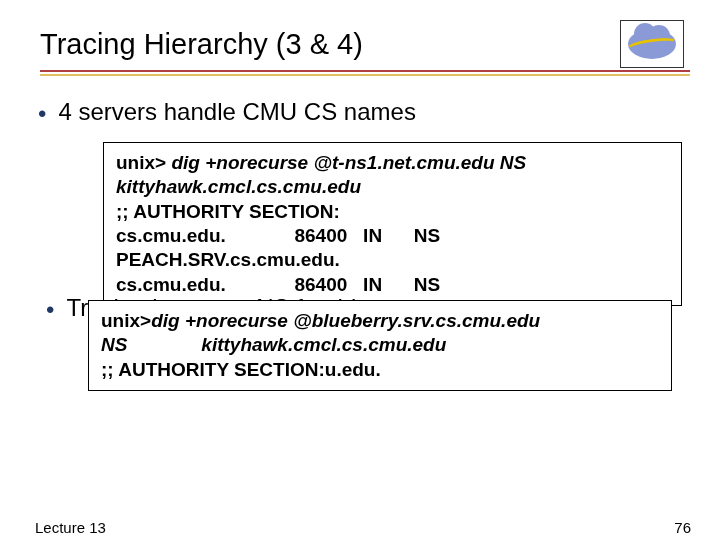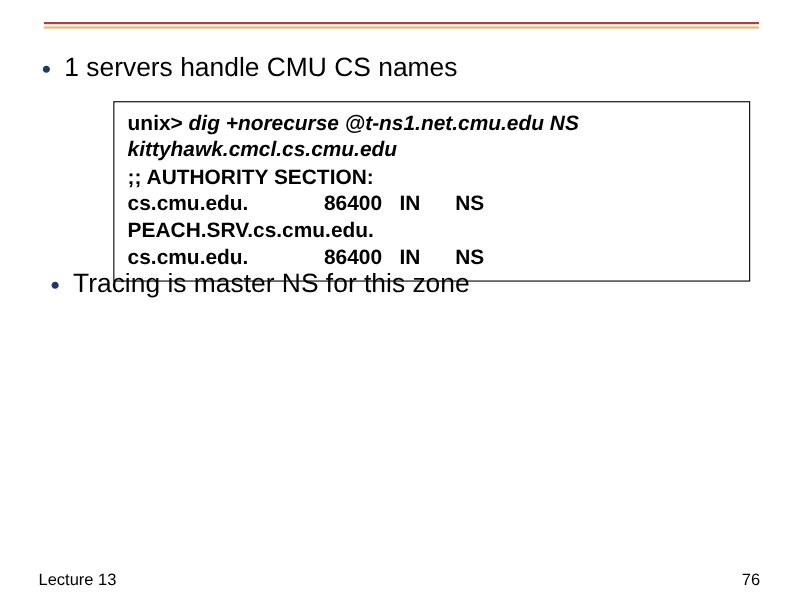--- a/index.html
+++ b/index.html
@@ -143,50 +143,63 @@
   }
   .footer-center { text-align: center; flex: 1; }
   .footer-left { flex: 0 0 auto; }
   .footer-right { flex: 0 0 auto; text-align: right; }
 </style>
 </head>
 <body>
 
 <div class="slide">
 
+  <div class="title-row">
+    <div class="title">Tracing Hierarchy (3 &amp; 4)</div>
+    <div class="title-icon">
+      <div class="cloud"></div>
+      <div class="swoosh"></div>
+    </div>
+  </div>
 
   <div class="rule">
     <div class="rule-top"></div>
     <div class="rule-bot"></div>
   </div>
 
   <div class="body">
 
     <div class="bullet-row">
       <span class="bullet-dot">•</span>
-      <span>1 servers handle CMU CS names</span>
+      <span>4 servers handle CMU CS names</span>
     </div>
 
     <div class="overlay-wrap">
 
       <div class="box box1">
         <div class="line cmd"><span class="pfx">unix&gt; </span><span class="ital">dig +norecurse @t-ns1.net.cmu.edu NS</span></div>
         <div class="line cmd"><span class="ital">kittyhawk.cmcl.cs.cmu.edu</span></div>
         <div class="line"></div>
         <div class="line">;; AUTHORITY SECTION:</div>
         <div class="line">cs.cmu.edu.             86400   IN      NS</div>
         <div class="line">PEACH.SRV.cs.cmu.edu.</div>
         <div class="line">cs.cmu.edu.             86400   IN      NS</div>
       </div>
 
       <div class="bullet2-abs">
         <span class="bullet-dot">•</span>
         <span>Tracing is master NS for this zone</span>
       </div>
 
+      <div class="box box2">
+        <div class="line cmd"><span class="pfx">unix&gt;</span><span class="ital">dig +norecurse @blueberry.srv.cs.cmu.edu</span></div>
+        <div class="line cmd"><span class="ital">NS</span><span class="ital">              </span><span class="ital">kittyhawk.cmcl.cs.cmu.edu</span></div>
+        <div class="line"></div>
+        <div class="line"><span>;; AUTHORITY SECTION:</span><span>u.edu.</span></div>
+      </div>
 
     </div>
 
   </div>
 
   <div class="footer">
     <div class="footer-left">Lecture 13</div>
     <div class="footer-right">76</div>
   </div>
 

